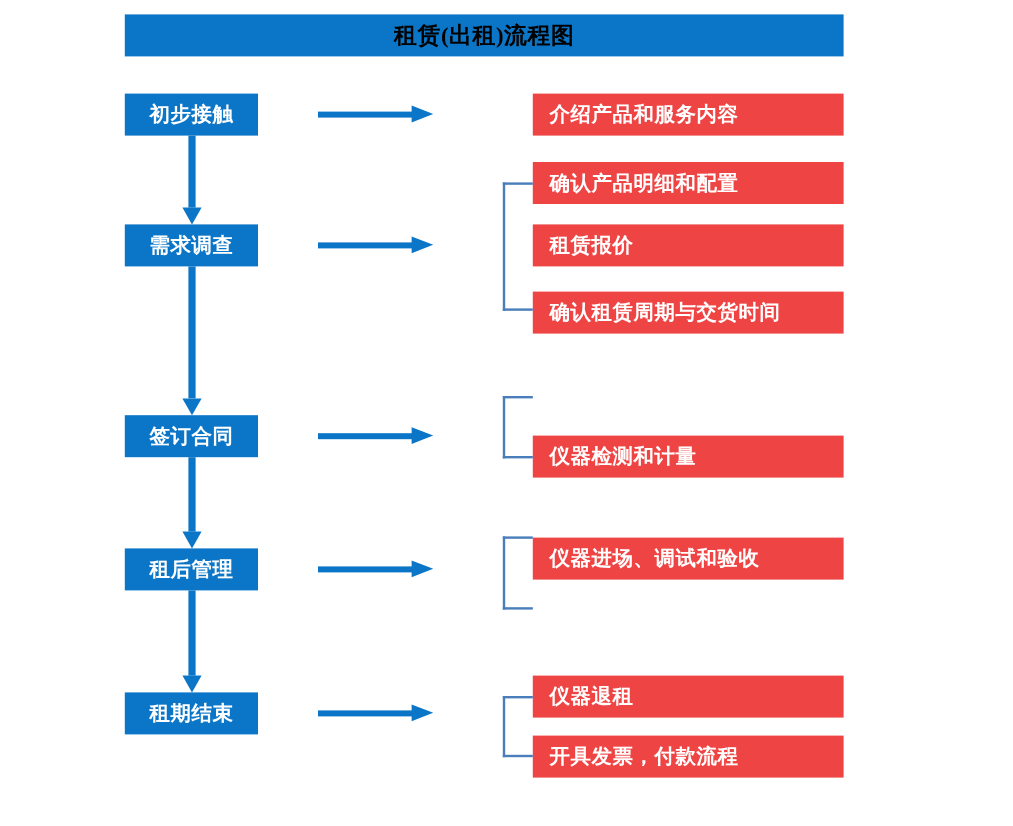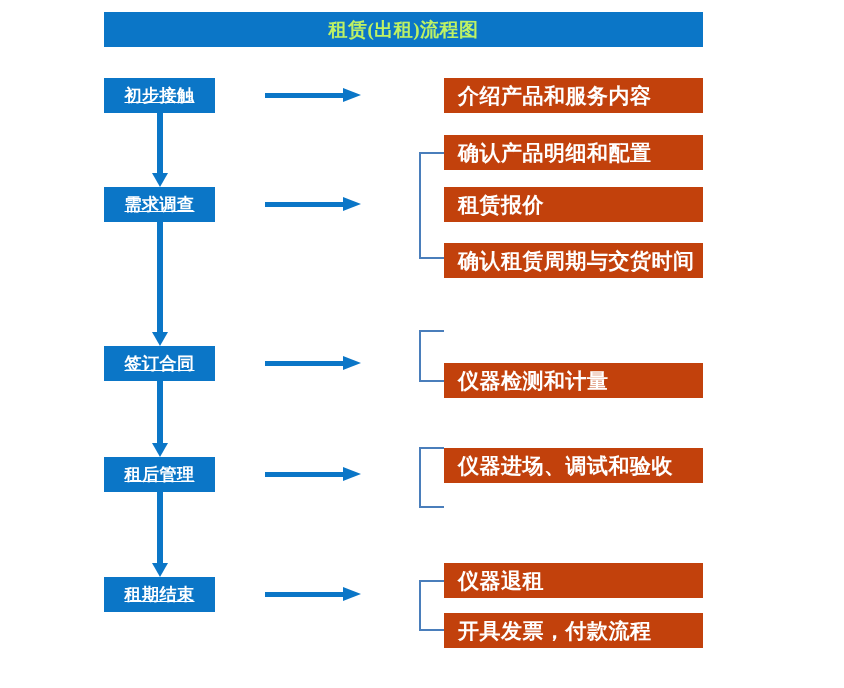--- a/index.html
+++ b/index.html
@@ -19,21 +19,21 @@
   }
 
   
   .title-bar {
     position: absolute;
     left: 104px;
     top: 12px;
     width: 599px;
     height: 35px;
     background: #0b76c7;
-    color: #bef264;
+    color: #000000;
     font-size: 19px;
     font-weight: bold;
     display: flex;
     align-items: center;
     justify-content: center;
     letter-spacing: 0.5px;
   }
 
   
   .stage-box {
@@ -42,32 +42,31 @@
     width: 111px;
     height: 35px;
     background: #0b76c7;
     color: #ffffff;
     font-size: 17px;
     font-weight: bold;
     display: flex;
     align-items: center;
     justify-content: center;
     letter-spacing: 0.5px;
-    text-decoration: underline;
   }
 
   
   .detail-box {
     position: absolute;
     left: 444px;
     width: 259px;
     height: 35px;
-    background: #c2410c;
+    background: #ef4444;
     color: #ffffff;
-    font-size: 21px;
+    font-size: 17px;
     font-weight: bold;
     display: flex;
     align-items: center;
     justify-content: flex-start;
     padding-left: 14px;
     box-sizing: border-box;
     letter-spacing: 0.5px;
   }
 
   

